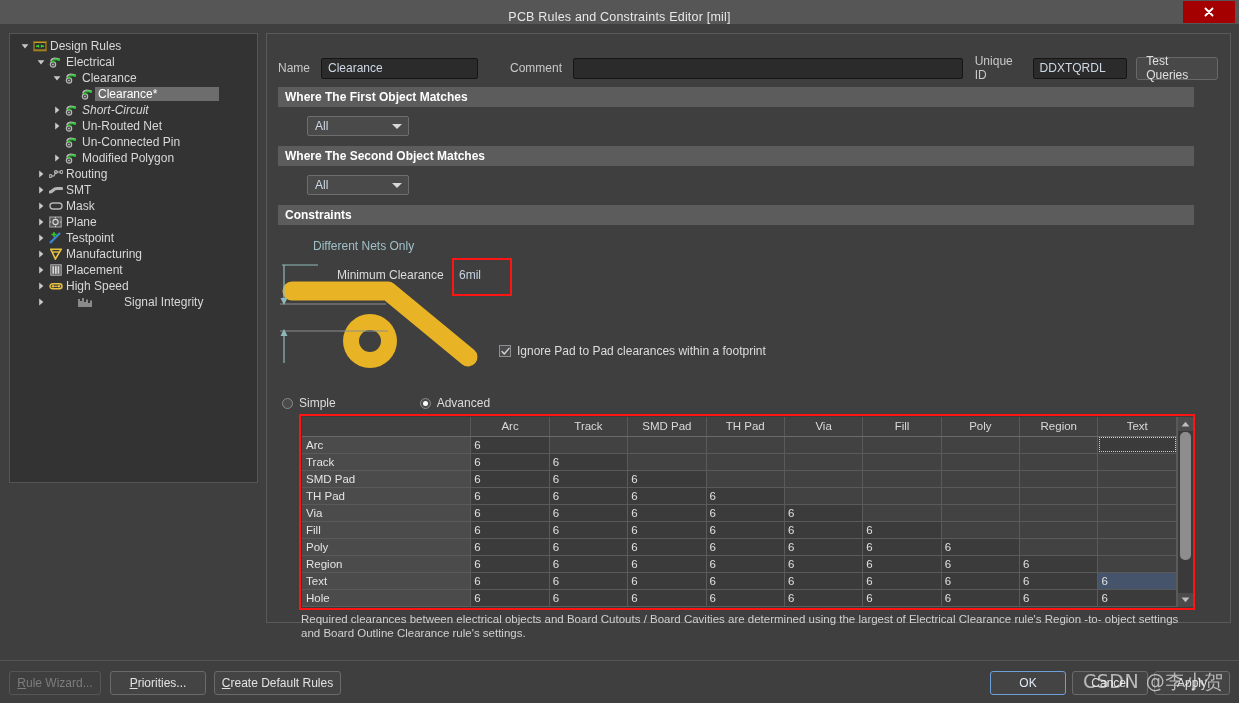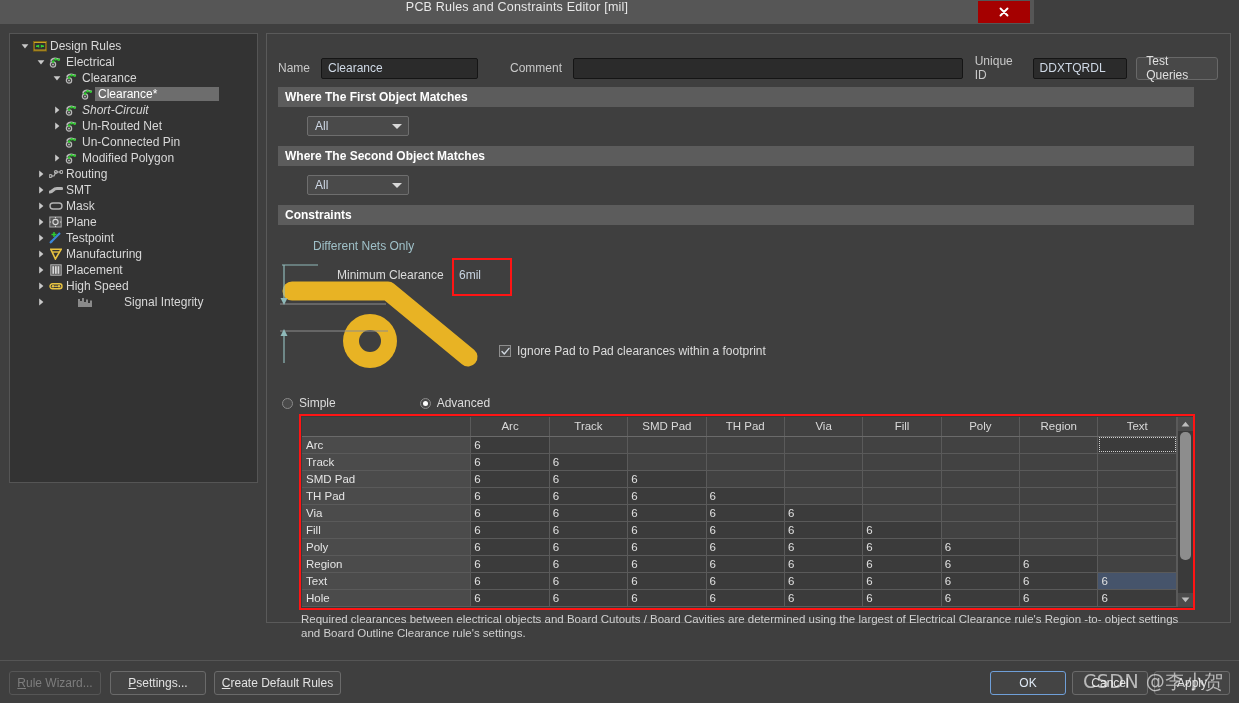--- a/index.html
+++ b/index.html
@@ -13,23 +13,23 @@
     overflow: hidden;
   }
   #app {
     position: relative;
     width: 1239px; height: 703px;
     background: #3f3f3f;
   }
 
   
   .titlebar {
-    position: absolute; left: 0; top: 0; width: 1034px; height: 24px;
+    position: absolute; left: 0; top: 0; width: 1239px; height: 24px;
     background: #565656;
-    display: flex; align-items: flex-start; justify-content: center;
+    display: flex; align-items: flex-end; justify-content: center;
   }
   .titlebar .title {
     font-size: 12.5px; color: #e8e8e8; letter-spacing: .2px;
   }
   .close-btn {
     position: absolute; right: 4px; top: 1px; width: 52px; height: 22px;
     background: #a50000;
     display: flex; align-items: center; justify-content: center;
     cursor: pointer;
   }
@@ -725,21 +725,21 @@
 
     <div class="helptext">Required clearances between electrical objects and Board Cutouts / Board Cavities are determined using the largest of Electrical Clearance rule's Region -to- object settings and Board Outline Clearance rule's settings.</div>
   </div>
 
   <div class="btnbar-sep"></div>
 
   <div class="bbtn disabled" style="left:9px; top:671px; width:92px;">
     <span><span class="ul">R</span><span>ule Wizard...</span></span>
   </div>
   <div class="bbtn" style="left:110px; top:671px; width:96px;">
-    <span><span class="ul">P</span><span>settings...</span></span>
+    <span><span class="ul">P</span><span>riorities...</span></span>
   </div>
   <div class="bbtn" style="left:214px; top:671px; width:127px;">
     <span><span class="ul">C</span><span>reate Default Rules</span></span>
   </div>
 
   <div class="bbtn primary" style="left:990px; top:671px; width:76px;">OK</div>
   <div class="bbtn" style="left:1072px; top:671px; width:76px;">Cancel</div>
   <div class="bbtn" style="left:1154px; top:671px; width:76px;">Apply</div>
 
   <div class="watermark">CSDN @李小贺</div>

